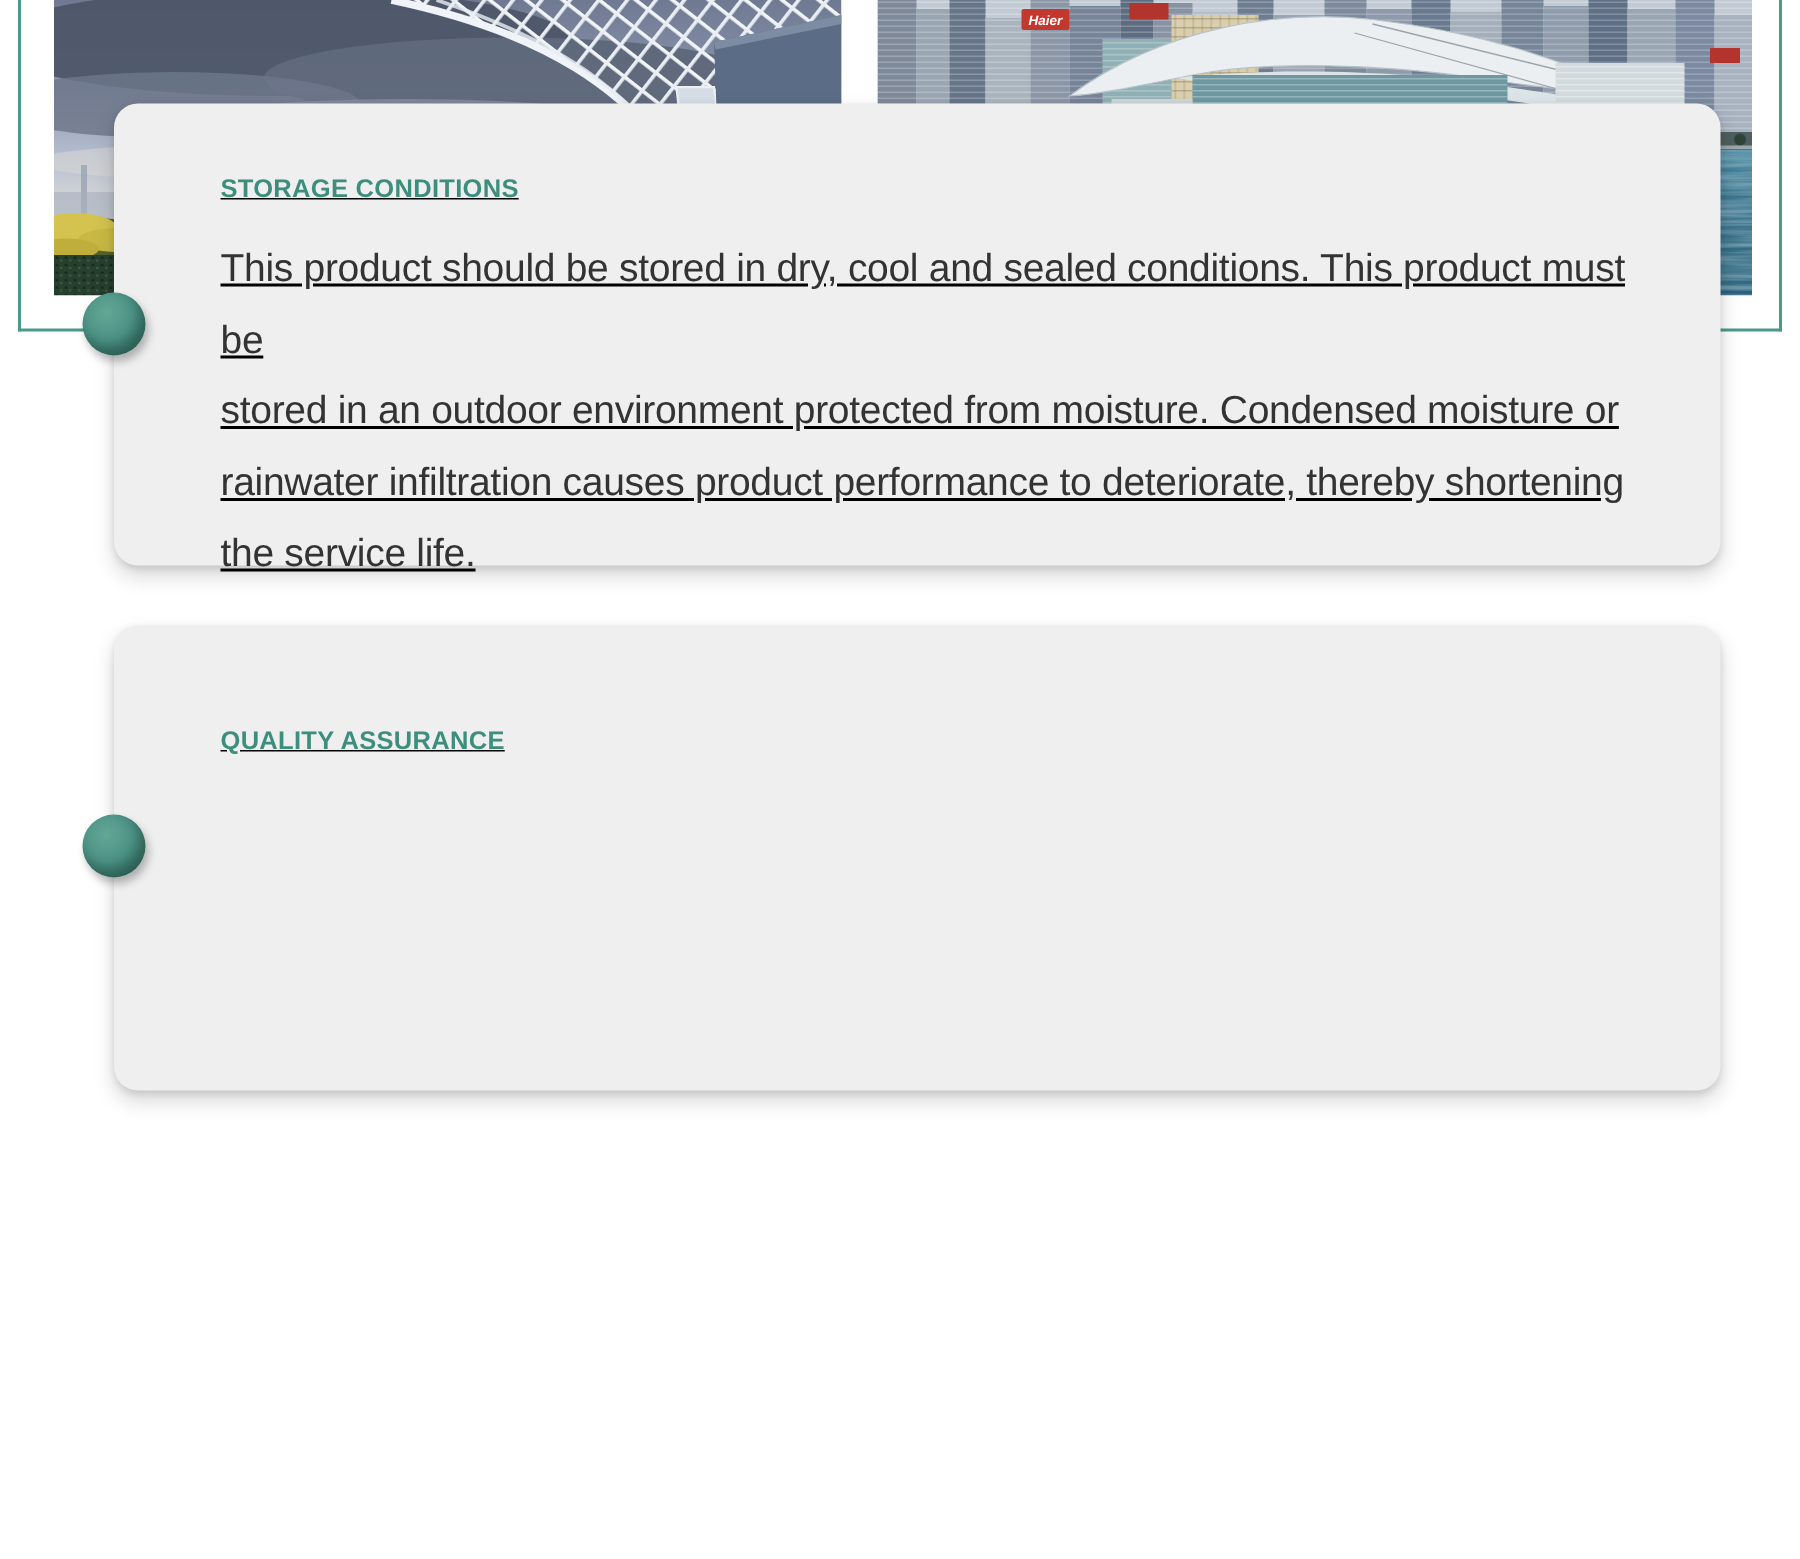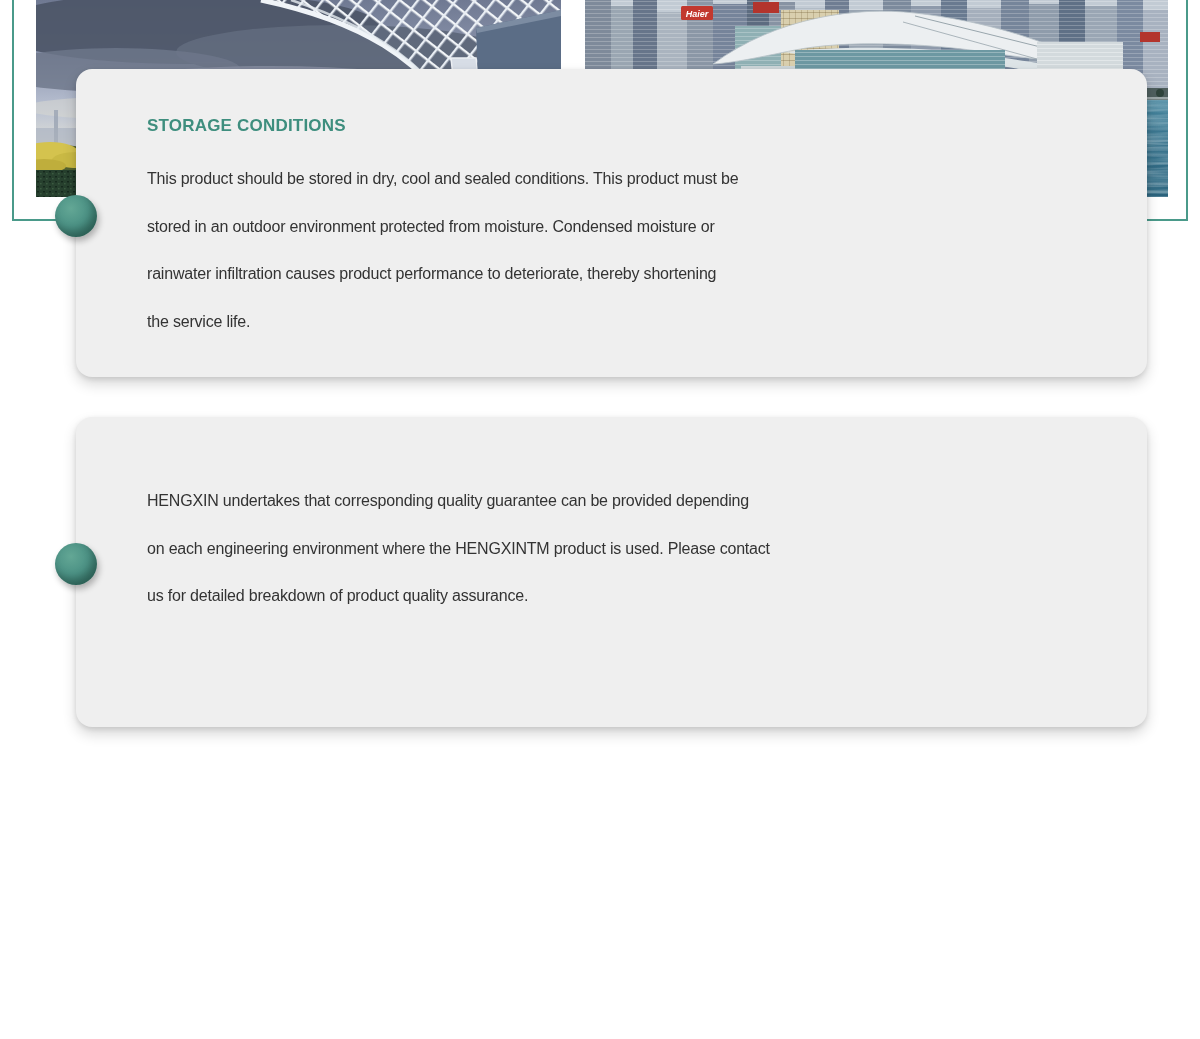--- a/index.html
+++ b/index.html
@@ -4,20 +4,21 @@
 <style>
   * { box-sizing: border-box; }
   html, body { margin: 0; padding: 0; }
   body { background: #ffffff; font-family: "Liberation Sans", sans-serif; }
   .page {
     position: relative;
     width: 1200px;
     height: 1039px;
     background: #ffffff;
     overflow: hidden;
+    text-decoration: underline;
   }
   
   .gallery-frame {
     position: absolute;
     left: 12px;
     top: 0;
     width: 1176px;
     height: 221px;
     border: 2px solid #4a9a8a;
     border-top: none;
@@ -44,21 +45,21 @@
   .card-title {
     margin: 0 0 13px 0;
     font-size: 17px;
     line-height: 33px;
     font-weight: 700;
     letter-spacing: 0.2px;
     color: #3e8e7e;
   }
   .card-body {
     margin: 0;
-    font-size: 16px;
+    font-size: 26px;
     line-height: 47.5px;
     letter-spacing: -0.2px;
     color: #333333;
     white-space: pre-line;
   }
   .bullet-sphere {
     position: absolute;
     left: -21px;
     top: 126px;
     width: 42px;
@@ -316,18 +317,16 @@
     <span class="bullet-sphere"></span>
     <h2 class="card-title">STORAGE CONDITIONS</h2>
     <p class="card-body">This product should be stored in dry, cool and sealed conditions. This product must be
 stored in an outdoor environment protected from moisture. Condensed moisture or
 rainwater infiltration causes product performance to deteriorate, thereby shortening
 the service life.</p>
   </section>
 
   <section class="card second">
     <span class="bullet-sphere"></span>
-    <p class="card-body">HENGXIN undertakes that corresponding quality guarantee can be provided depending
-on each engineering environment where the HENGXINTM product is used. Please contact
-us for detailed breakdown of product quality assurance.</p>
+    <h2 class="card-title">QUALITY ASSURANCE</h2>
   </section>
 
 </div>
 
 </body></html>

